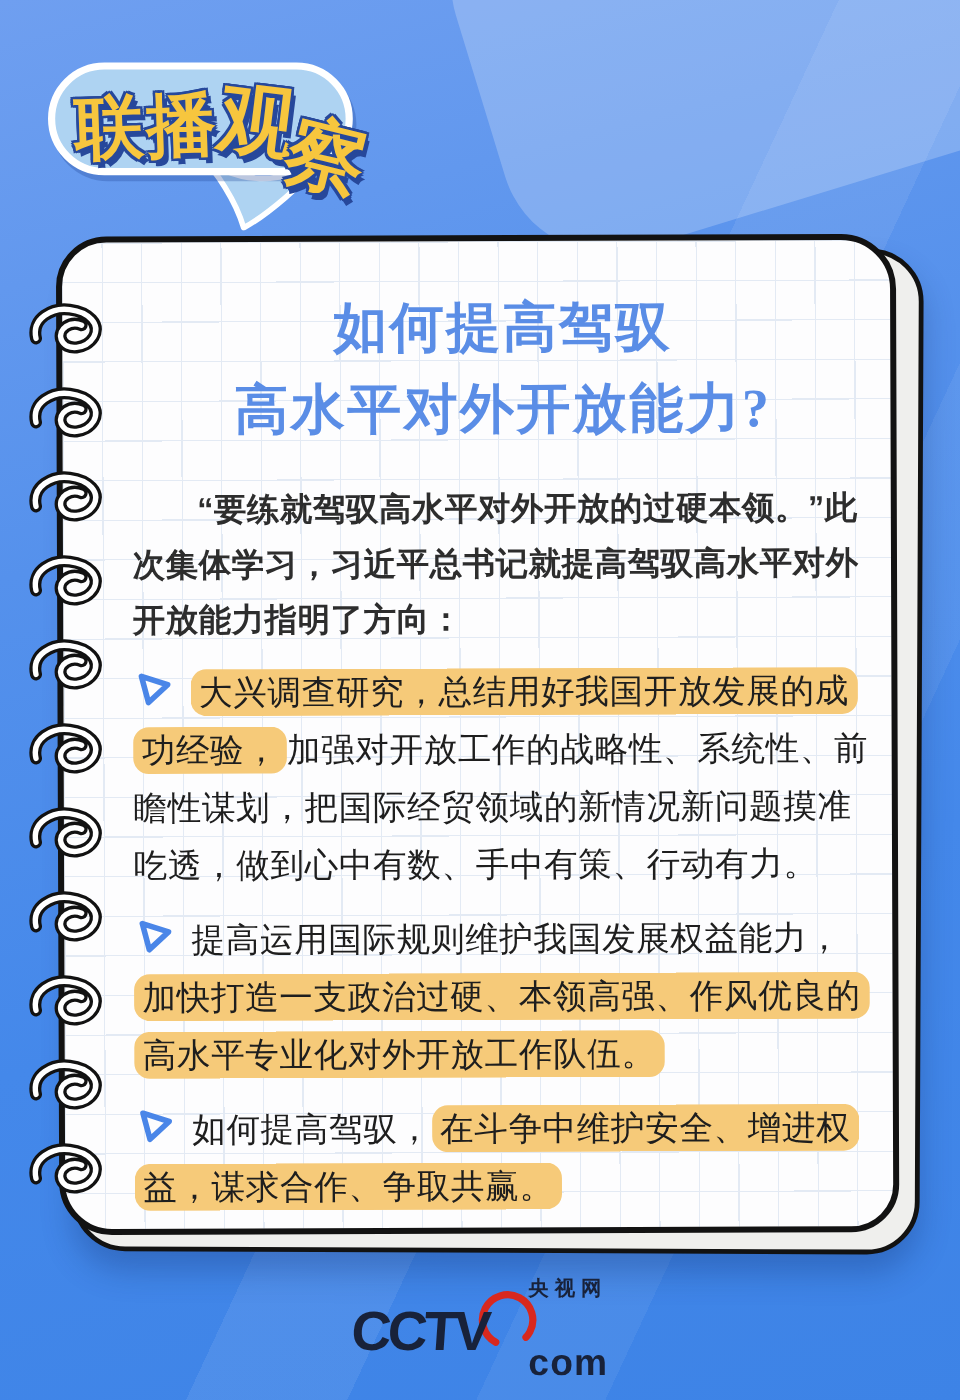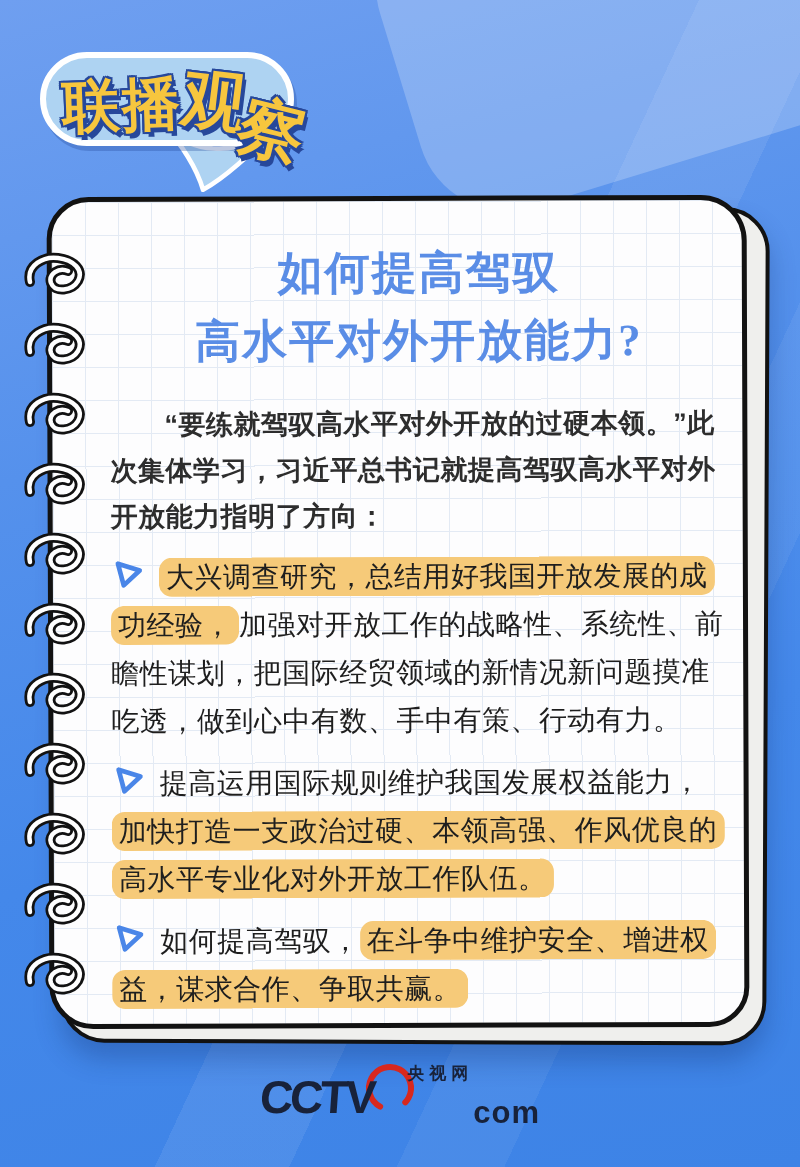--- a/index.html
+++ b/index.html
@@ -72,21 +72,21 @@
   .bullet .hl {
     background:#f6ca79; border-radius:13px; padding:3px 7px;
     -webkit-box-decoration-break:clone; box-decoration-break:clone;
   }
   
   .cctv { position:absolute; left:50%; top:1066px; transform:translateX(-50%);
     display:flex; align-items:center; }
   .cctv-word { font-size:46px; font-weight:900; color:#18223a; letter-spacing:-3px;
     transform:skewX(-4deg); margin-right:-12px; }
   .cctv-arc { width:58px; height:58px; margin-top:-14px; }
-  .cctv-col { display:flex; flex-direction:row; margin-left:-12px; margin-top:-4px; }
+  .cctv-col { display:flex; flex-direction:column; margin-left:-12px; margin-top:-4px; }
   .cctv-cn { font-size:17px; letter-spacing:5px; color:#18223a; font-weight:700; }
   .cctv-com { font-size:31px; font-weight:800; color:#18223a; letter-spacing:1px; line-height:30px;margin-top:36px; }
 </style>
 </head>
 <body>
 
 <div class="poster">
 
   <svg width="0" height="0" style="position:absolute">
     <defs>

